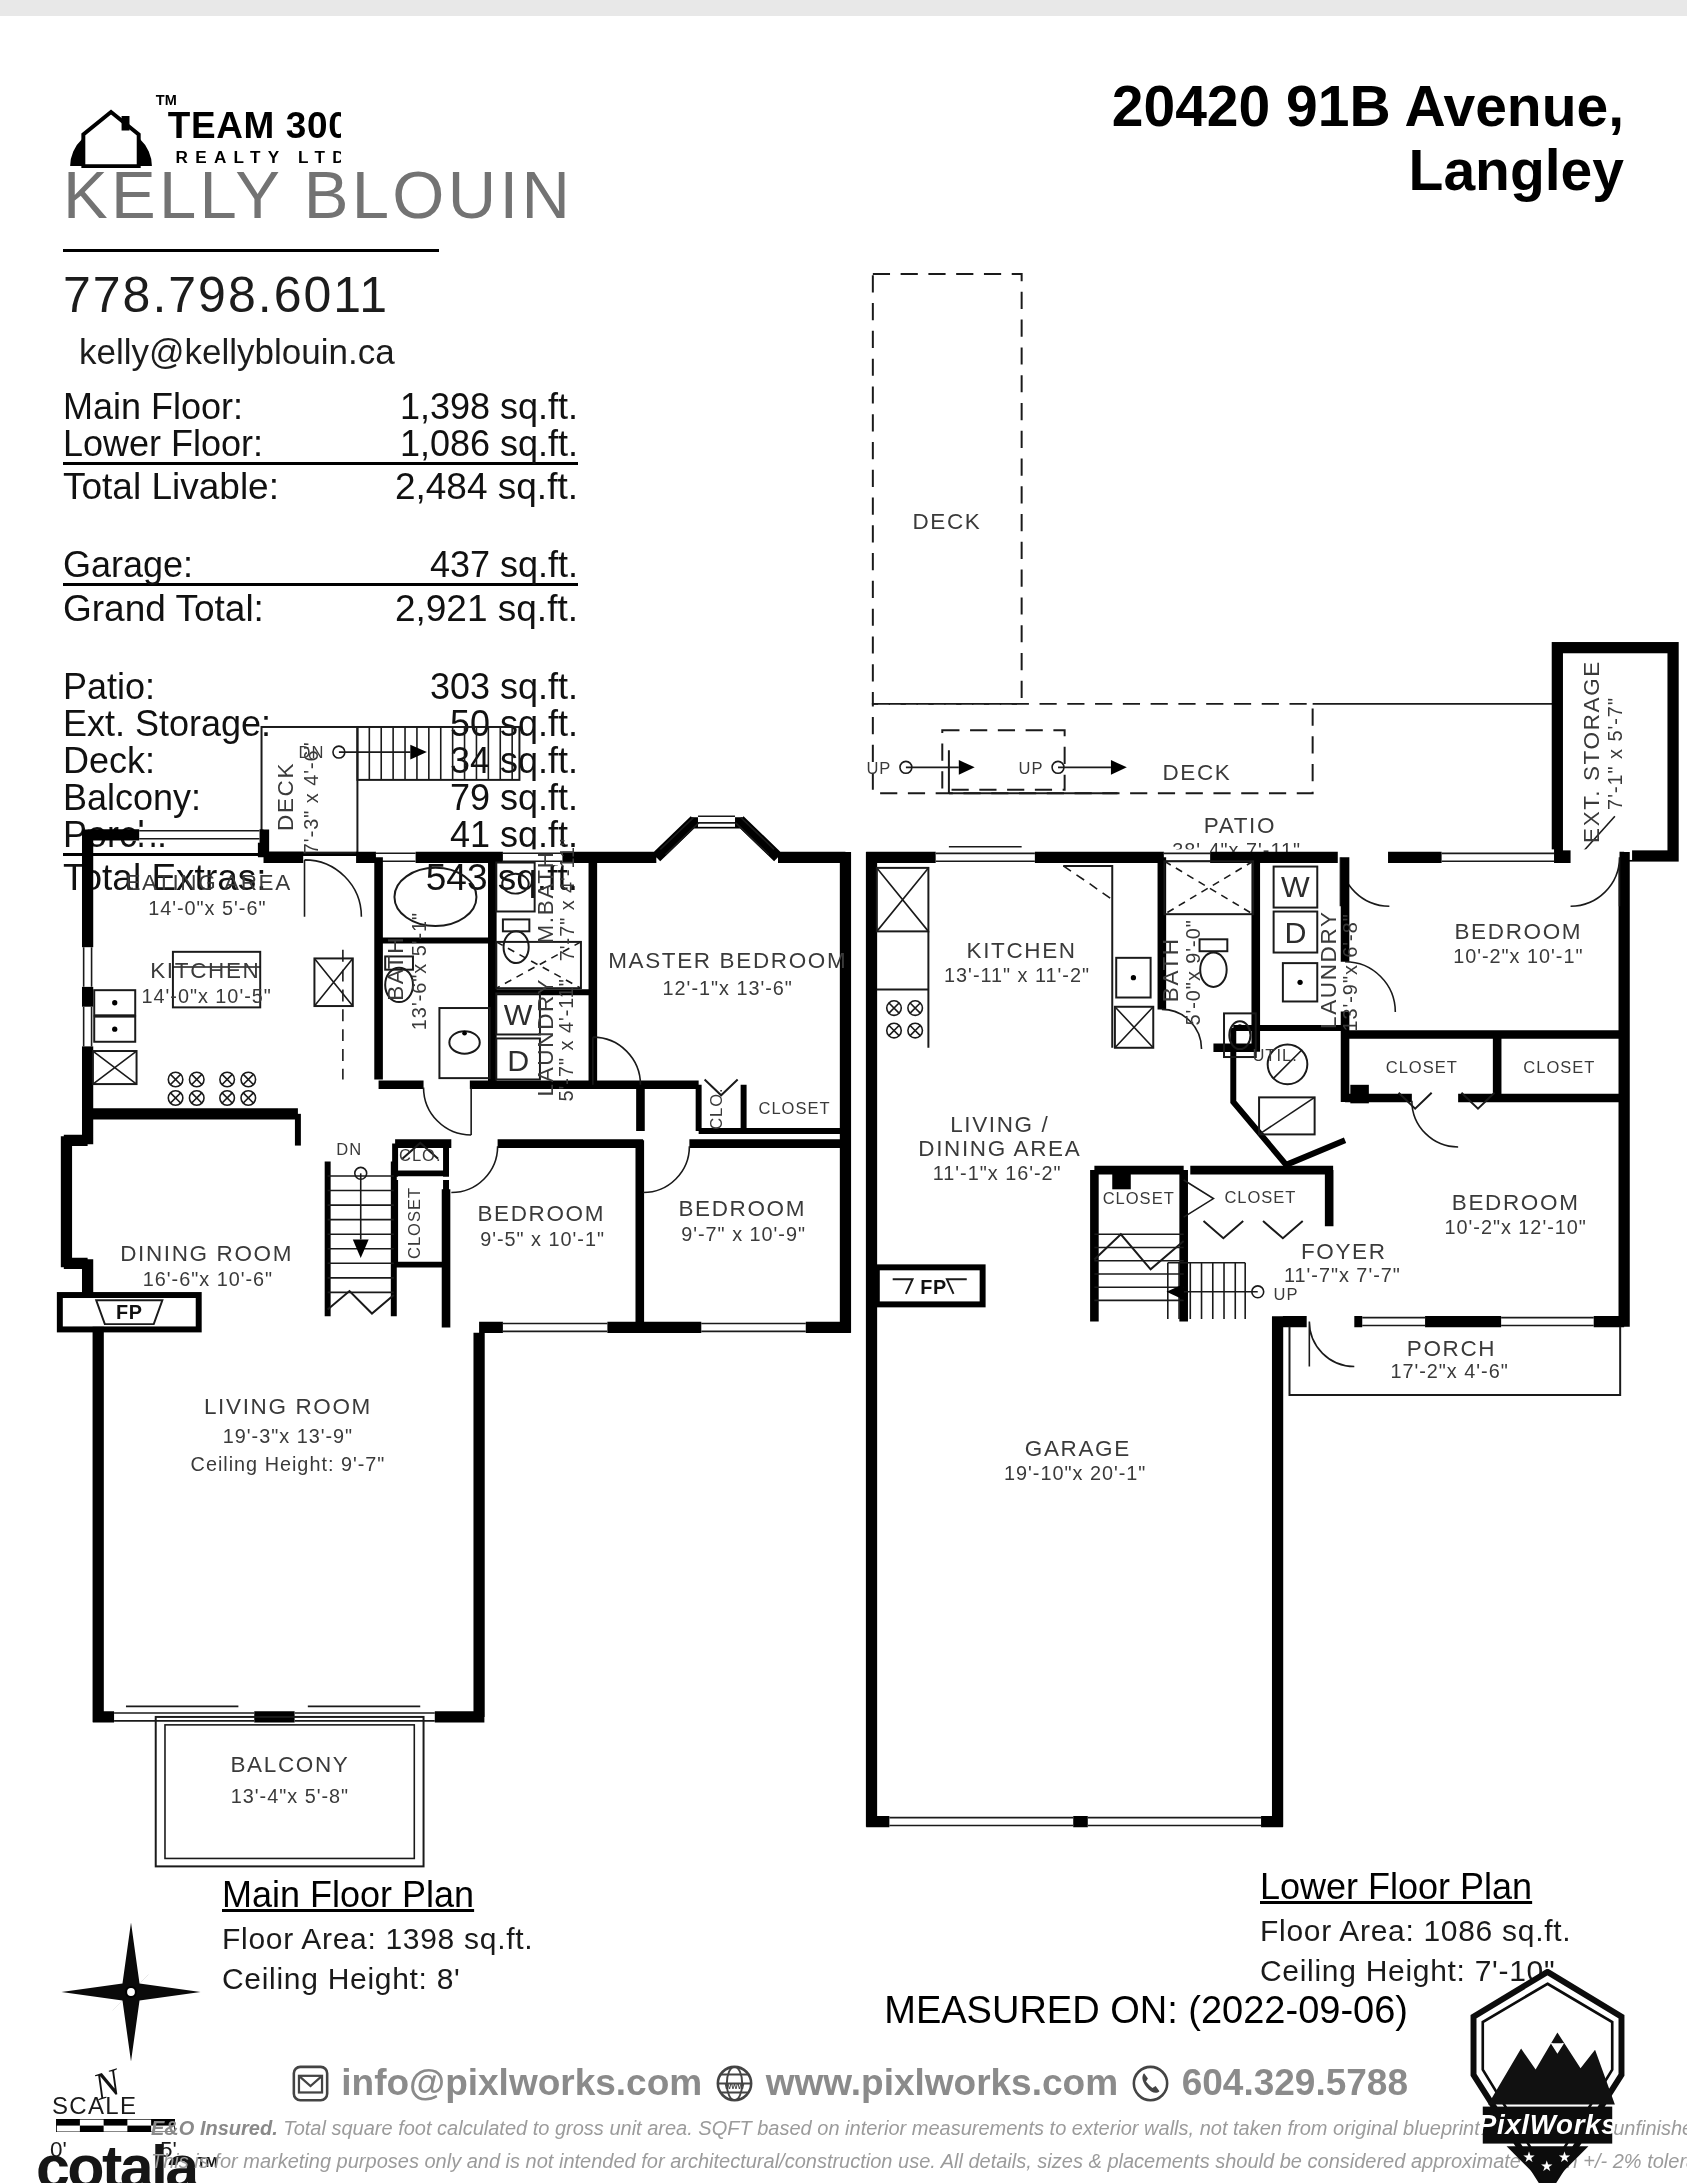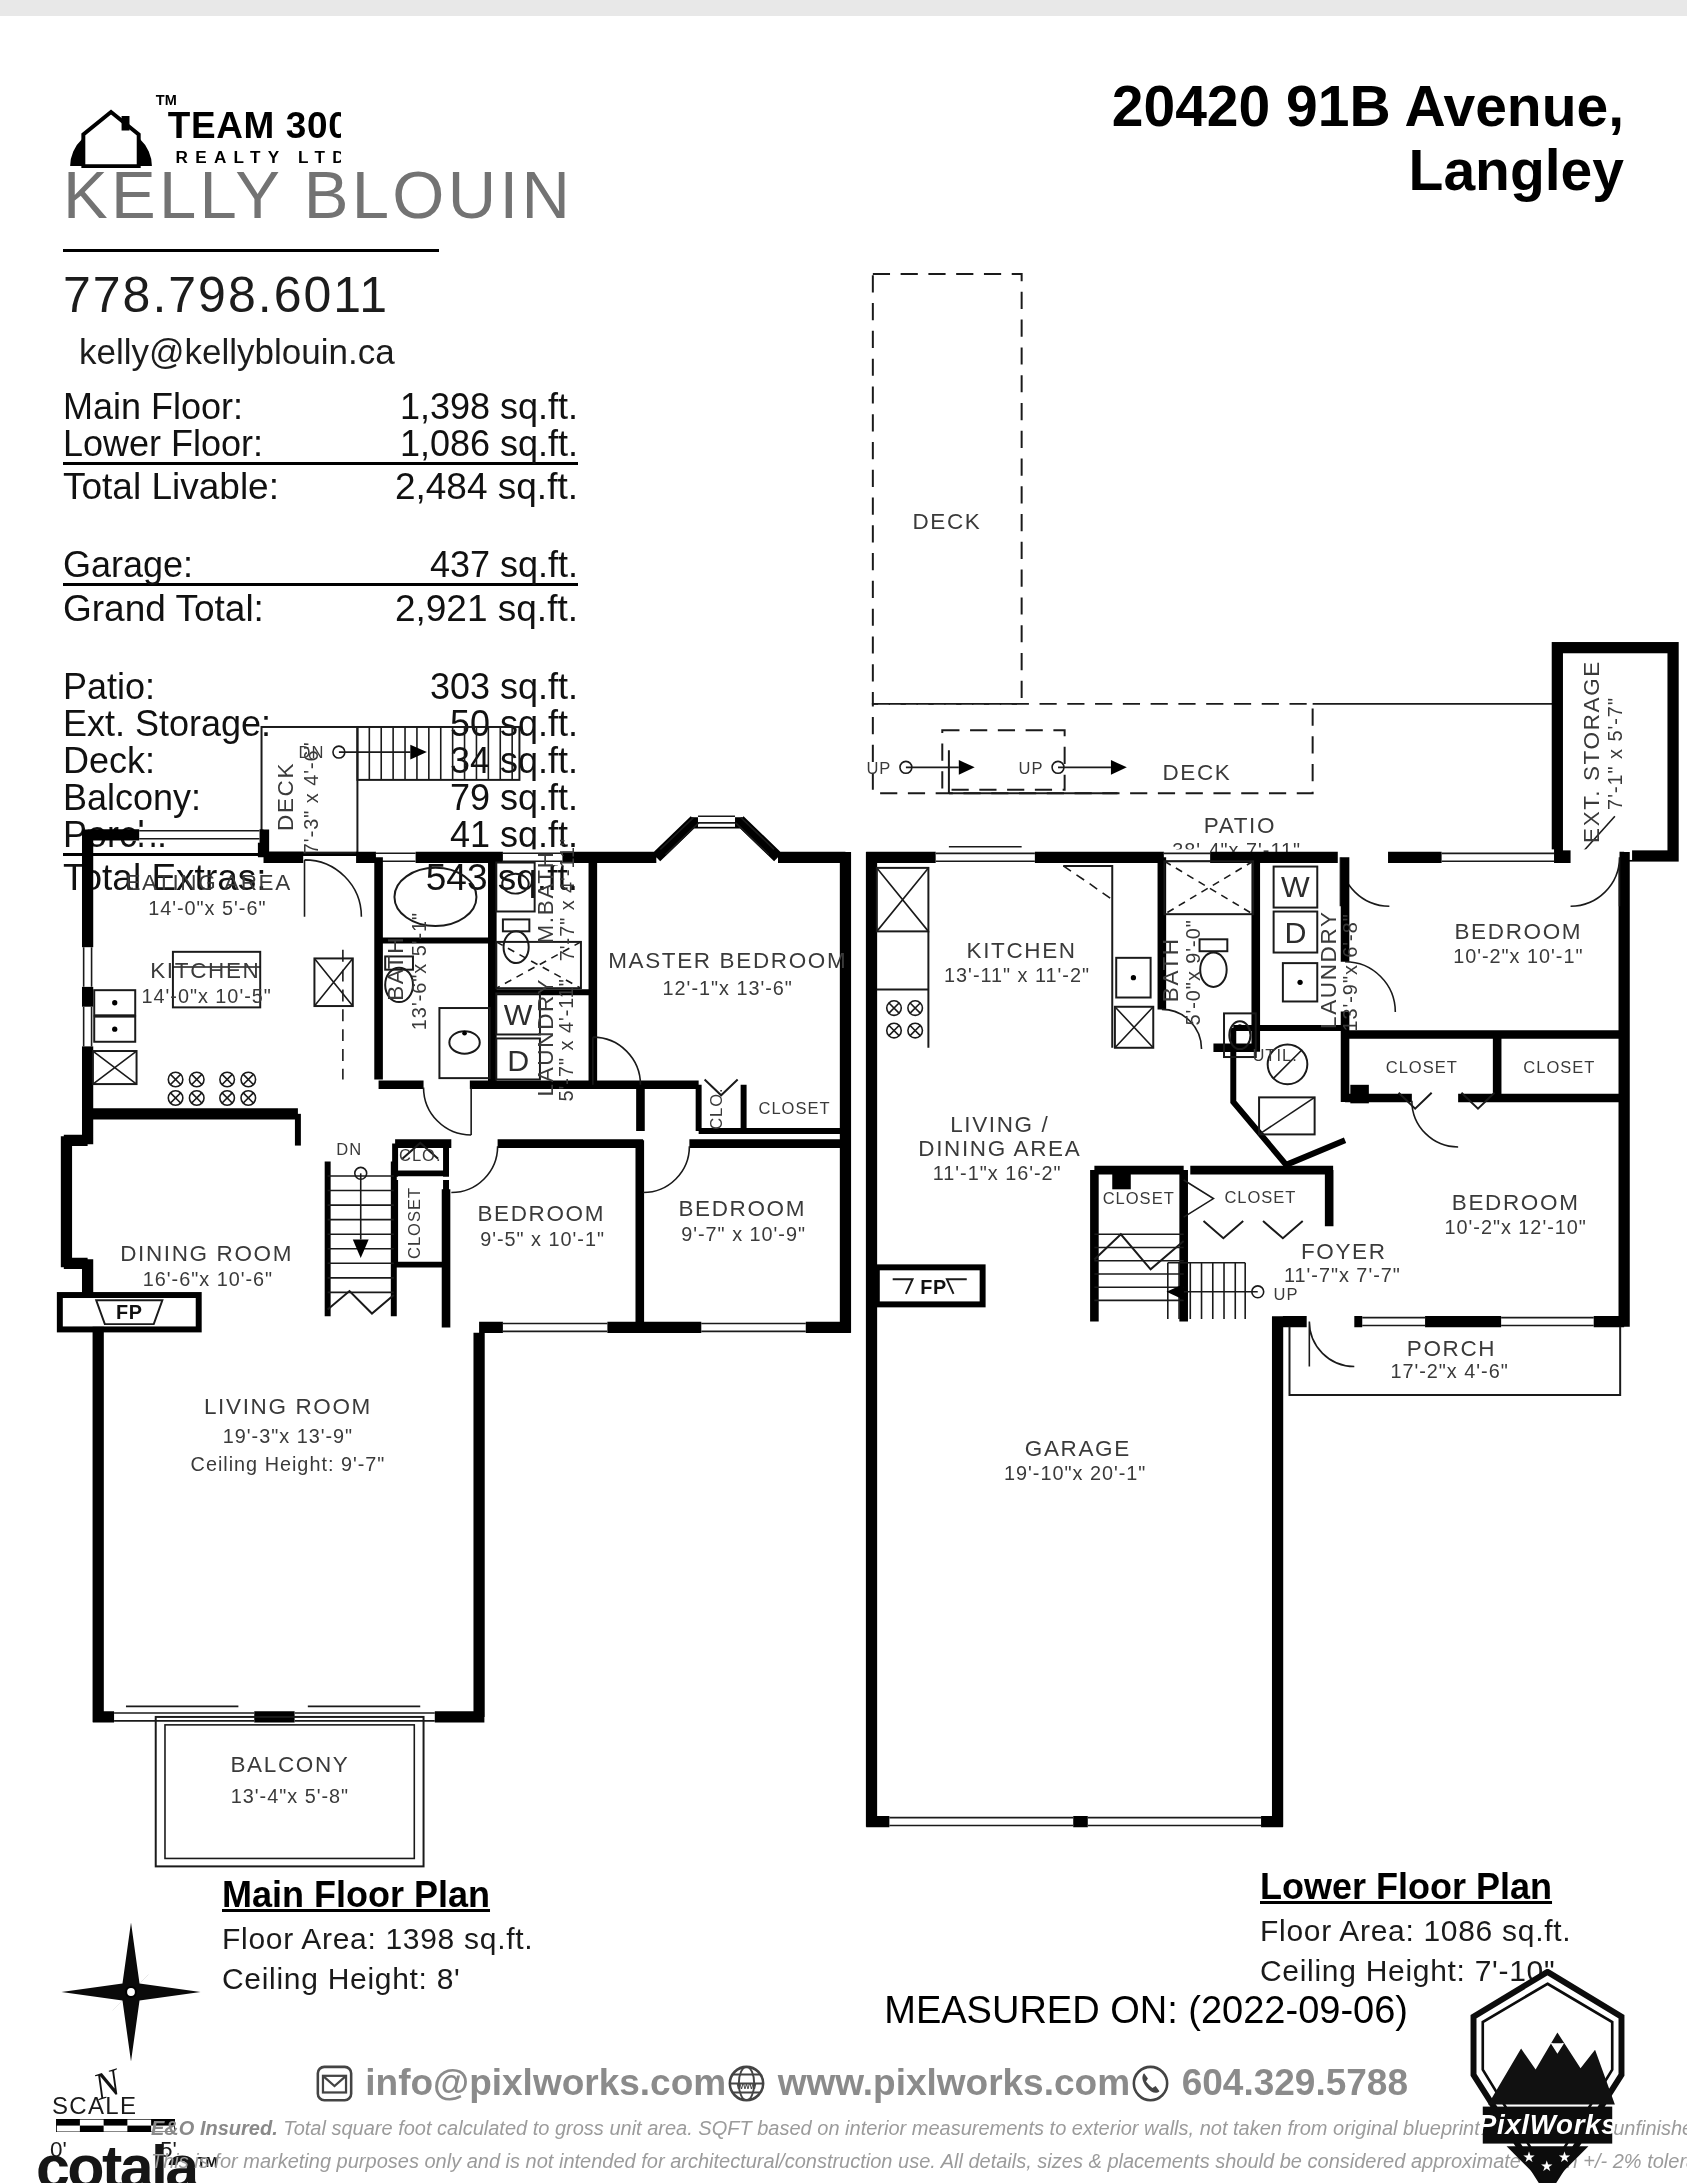--- a/index.html
+++ b/index.html
@@ -14,30 +14,30 @@
   .addr{font-size:57px;font-weight:700;line-height:1.13;text-align:right;letter-spacing:0}
   .brand-team{font-size:56px;font-weight:700;letter-spacing:1px;font-stretch:condensed}
   .brand-realty{font-size:26px;font-weight:700;letter-spacing:11px}
   
   .tbl{width:515px}
   .trow{display:flex;justify-content:space-between;align-items:baseline;height:37px;font-size:36px;color:#111}
   .trow.total{font-weight:400;font-size:37px}
   .divider{border-top:3.3px solid #000;margin:2px 0 1.3px}
   .tgap{height:41px}
   
-  .ptitle{font-size:36px;font-weight:700;text-decoration:underline;color:#000}
+  .ptitle{font-size:36px;font-weight:400;text-decoration:underline;color:#000}
   .pline{font-size:30px;color:#1a1a1a;margin-top:6px;letter-spacing:0.7px}
   
   .scale-label{font-size:24px;letter-spacing:1.3px;color:#1a1a1a}
   .scale-num{font-size:22.5px;color:#1a1a1a}
   .north{font-family:"Liberation Serif",serif;font-style:italic;font-size:38px;transform:rotate(-18deg);color:#111}
   .cotala{font-size:61px;font-weight:700;letter-spacing:-2.6px;color:#161616}
   .cotala sup{font-size:14.6px;letter-spacing:0;font-weight:700}
   .measured{font-size:38px;font-weight:400;color:#000;text-align:right}
-  .contact{display:flex;align-items:center;color:#8b8b8b;font-weight:700;font-size:37px;white-space:nowrap}
+  .contact{display:flex;align-items:center;gap:12px;color:#8b8b8b;font-weight:700;font-size:37px;white-space:nowrap}
   .contact .blk{display:flex;align-items:center;gap:10.6px}
   .disc{font-size:20px;font-style:italic;color:#9b9b9b;text-align:right;white-space:nowrap}
   .disc b{color:#8a8a8a}
   
   .w16{stroke:#000;stroke-width:17;fill:none}
   .w12{stroke:#000;stroke-width:13;fill:none}
   .w8{stroke:#000;stroke-width:9;fill:none}
   .t3{stroke:#1a1a1a;stroke-width:3;fill:none}
   .t2{stroke:#1a1a1a;stroke-width:2.4;fill:none}
   .dsh{stroke-dasharray:26 16}

